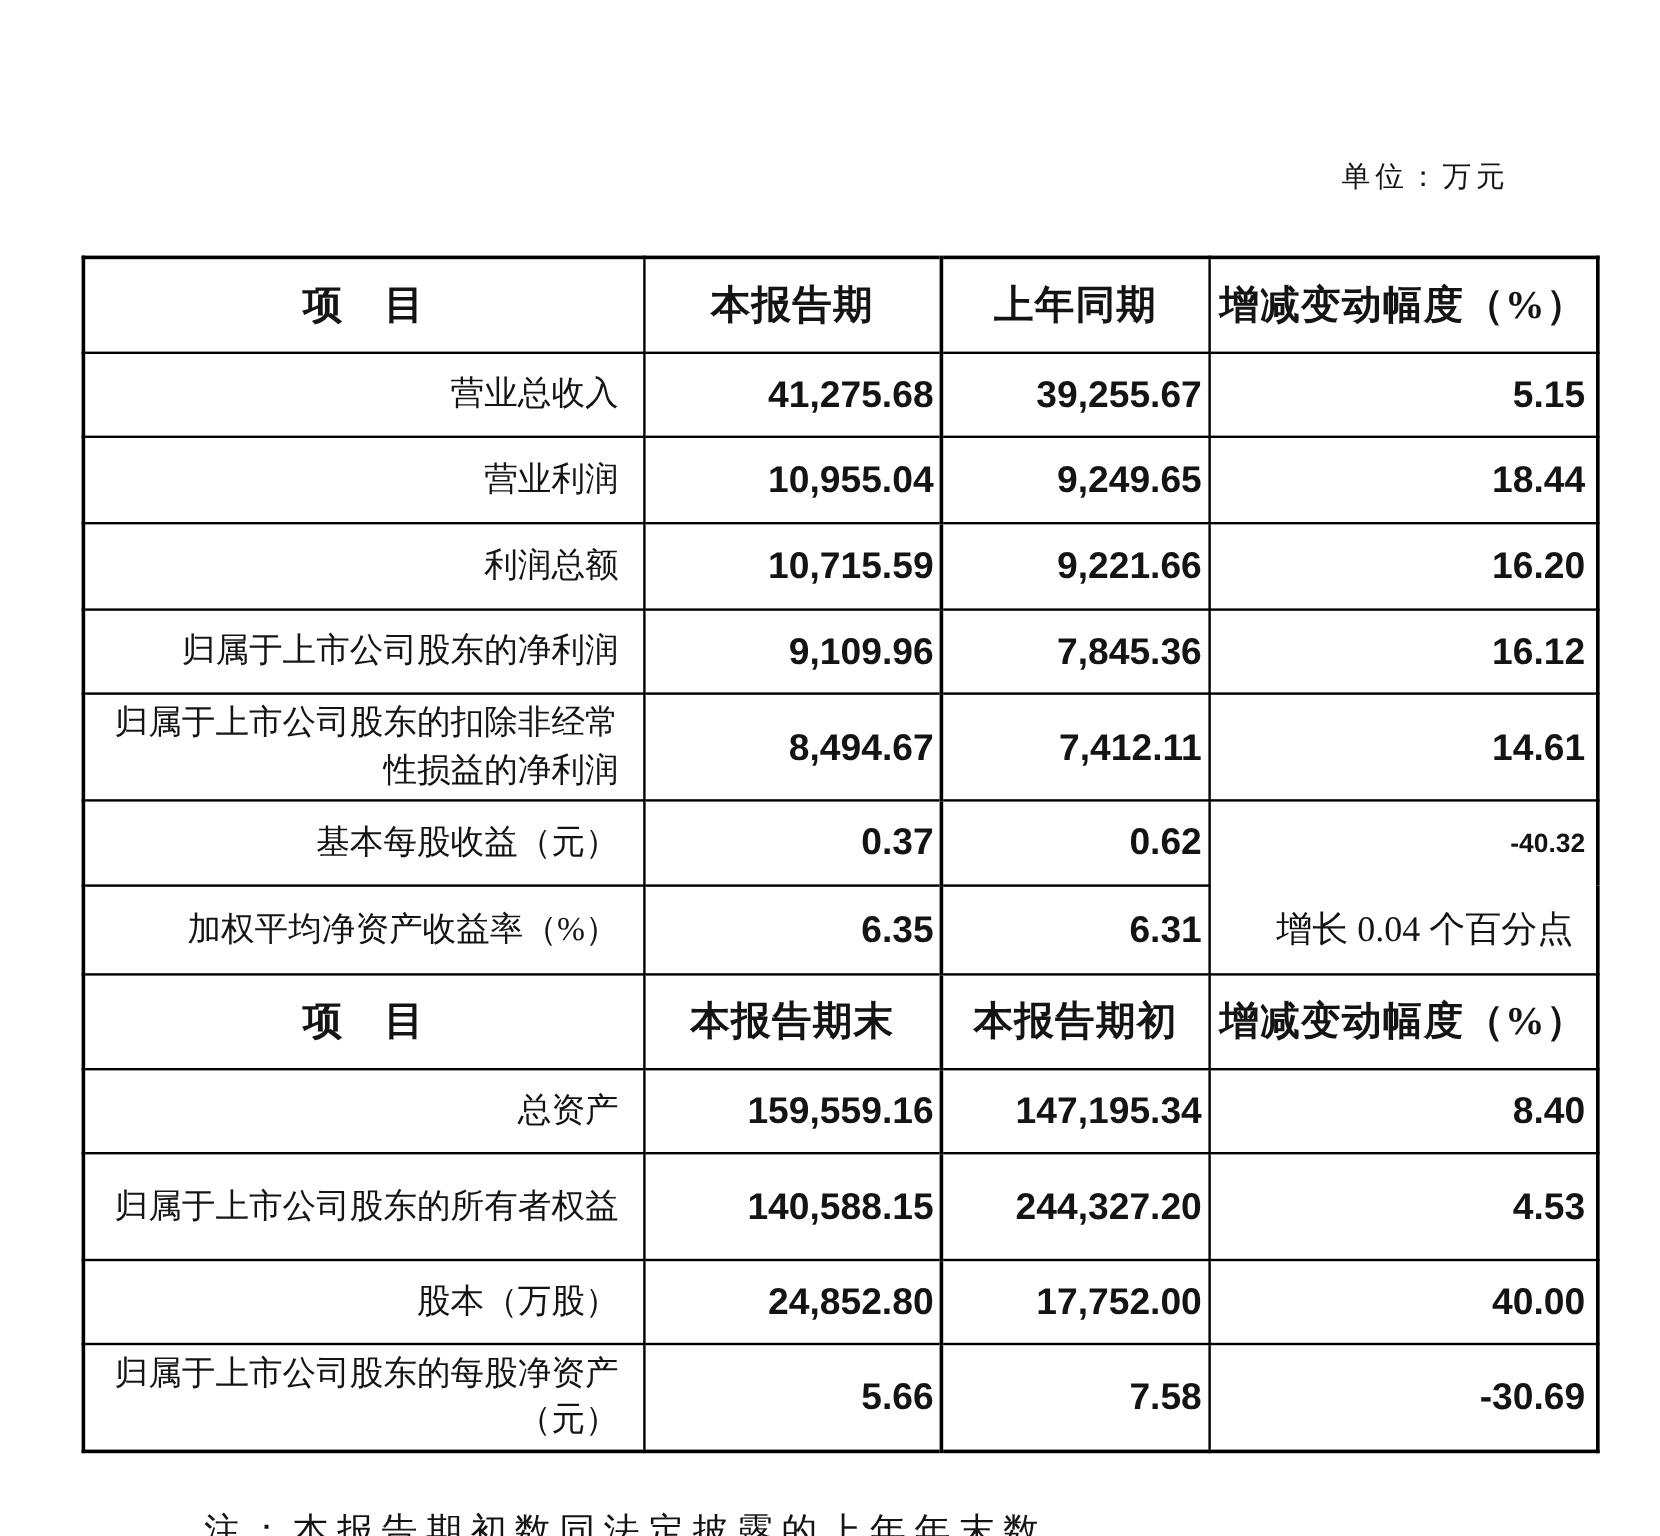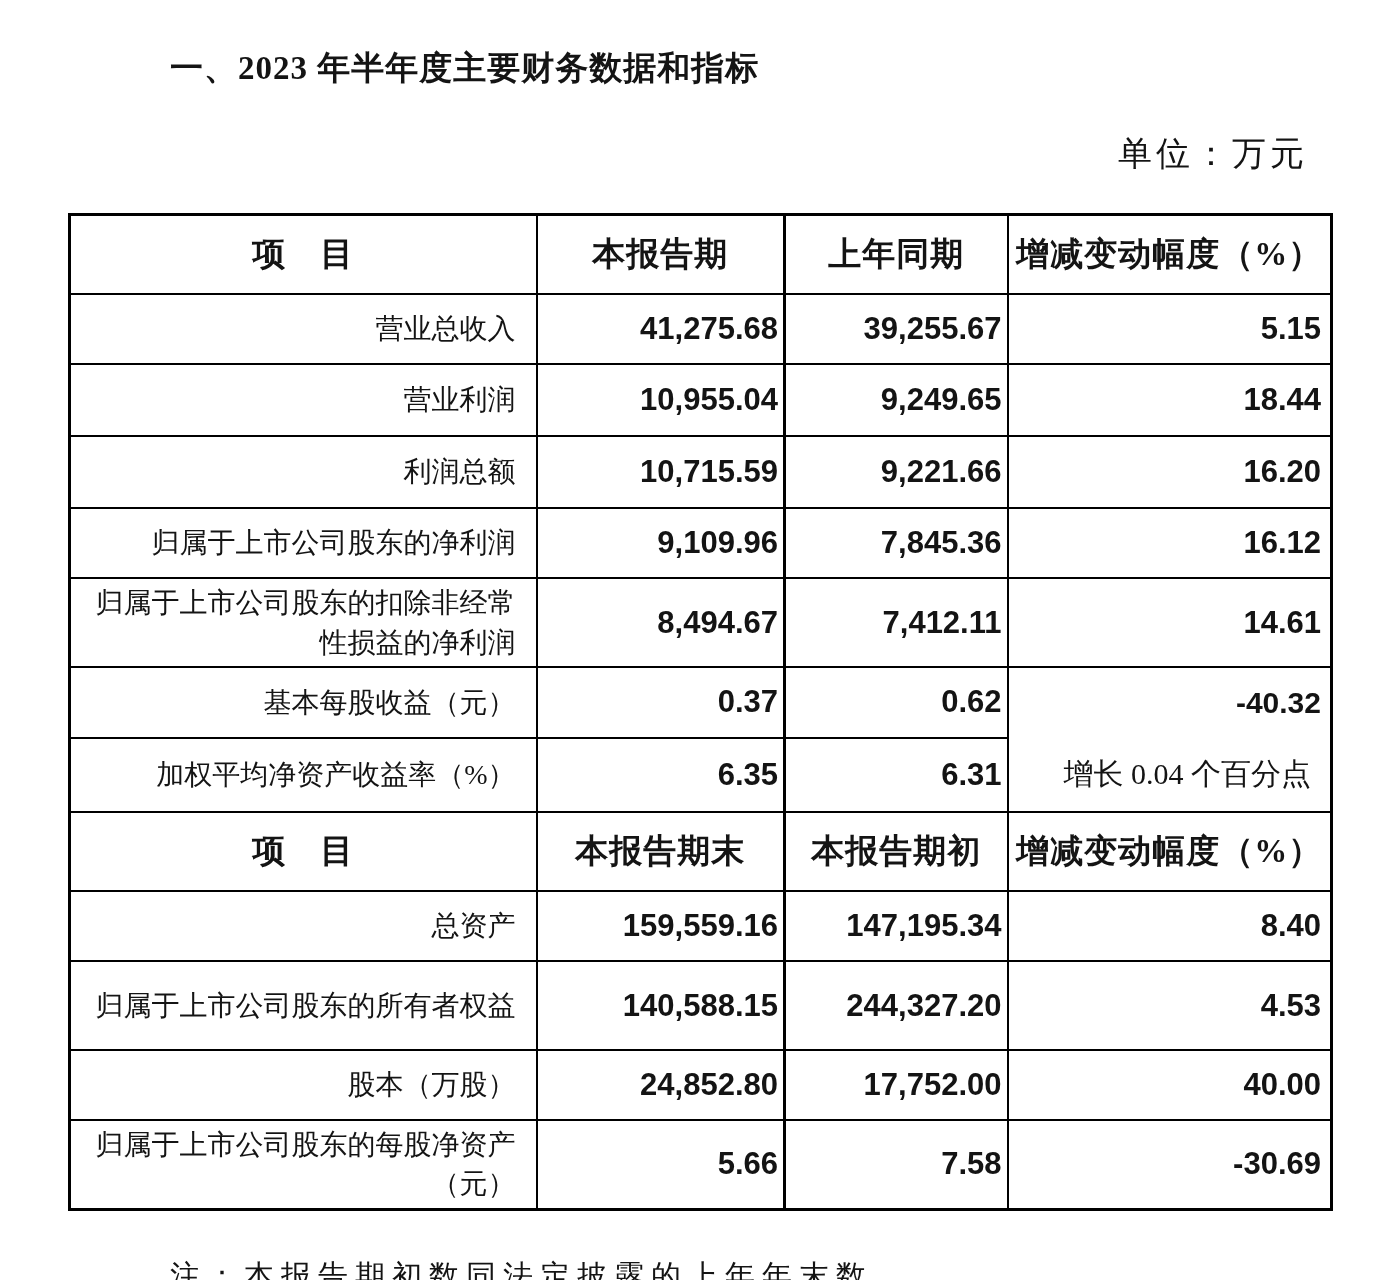--- a/index.html
+++ b/index.html
@@ -23,21 +23,21 @@
     font-size: 33px;
     font-weight: bold;
     letter-spacing: 1px;
     white-space: nowrap;
   }
   .unit {
     position: absolute;
     left: 1118px;
     top: 131px;
     font-family: "Liberation Serif", serif;
-    font-size: 34px;
+    font-size: 24px;
     letter-spacing: 4px;
     white-space: nowrap;
   }
   table.fin {
     position: absolute;
     left: 68px;
     top: 213px;
     width: 1262px;
     border-collapse: collapse;
     table-layout: fixed;
@@ -78,21 +78,21 @@
     padding: 0;
     vertical-align: top;
   }
   .merged .mtop {
     height: 70px;
     display: flex;
     align-items: center;
     justify-content: flex-end;
     padding-right: 9px;
     font-family: "Liberation Sans", sans-serif;
-    font-size: 30px;
+    font-size: 22px;
     font-weight: bold;
   }
   .merged .mbot {
     height: 73px;
     display: flex;
     align-items: center;
     justify-content: center;
     font-family: "Liberation Serif", serif;
     font-size: 30px;
     white-space: nowrap;
@@ -110,21 +110,20 @@
     font-size: 30px;
     letter-spacing: 7px;
     white-space: nowrap;
   }
 </style>
 </head>
 <body>
 
 <div class="page">
 
-  <div class="title">一、2023 年半年度主要财务数据和指标</div>
 
   <div class="unit">单位：万元</div>
 
   <table class="fin">
     <colgroup>
       <col style="width:467px">
       <col style="width:248px">
       <col style="width:223px">
       <col style="width:324px">
     </colgroup>

